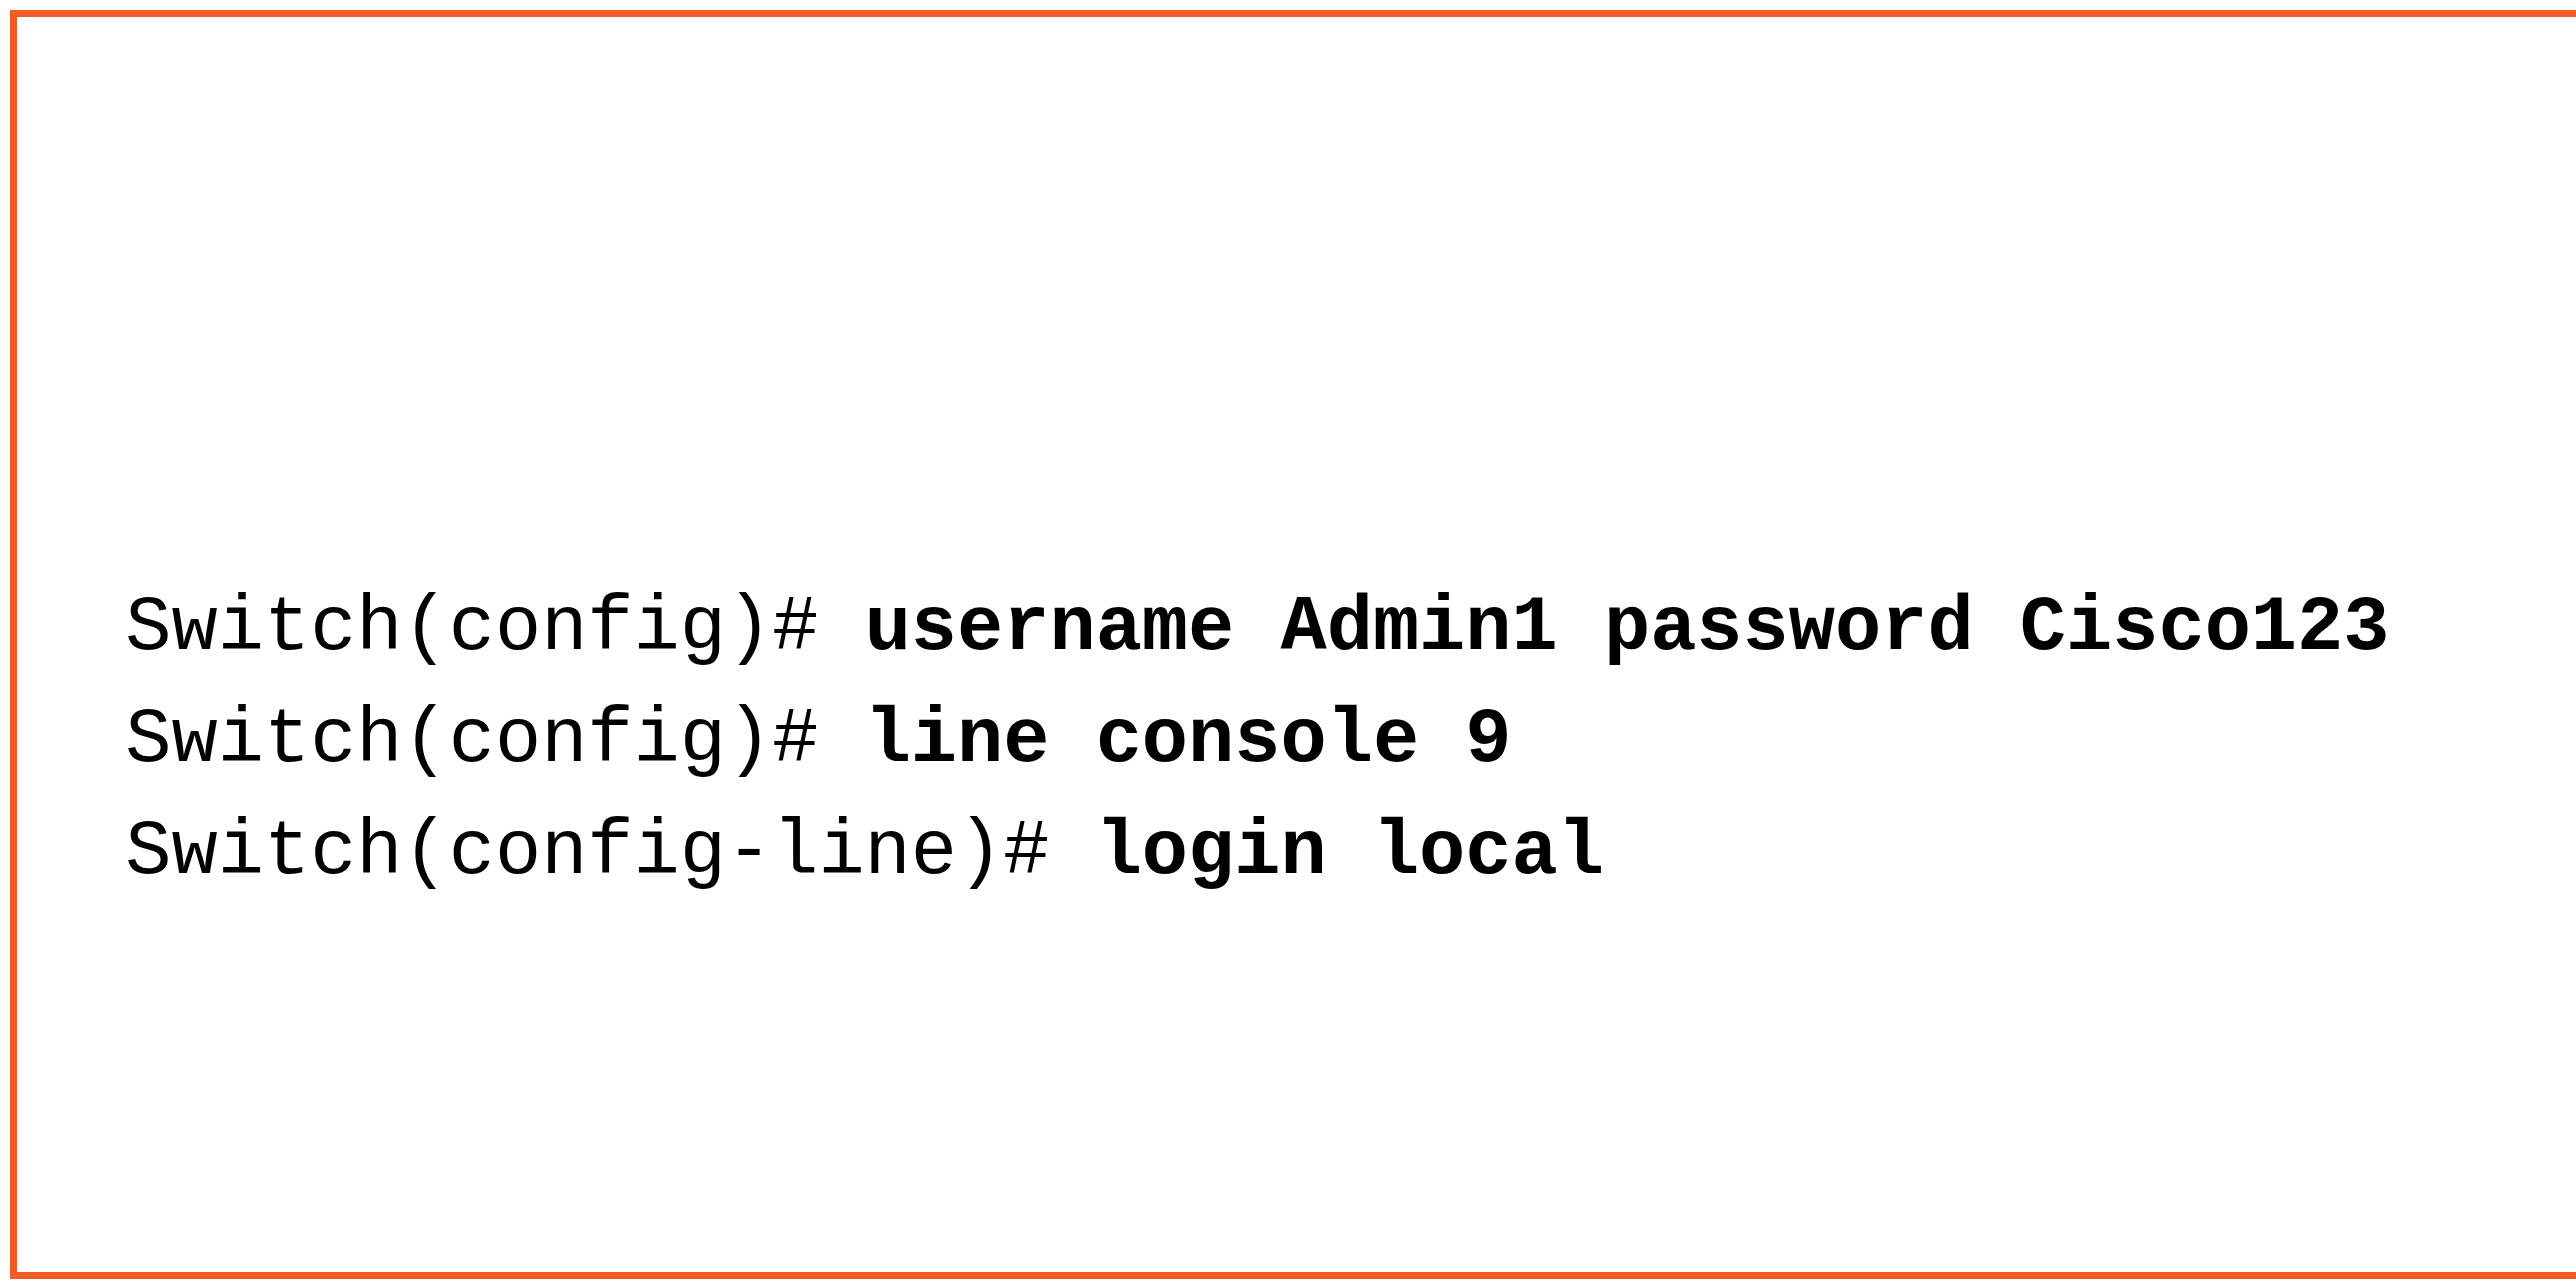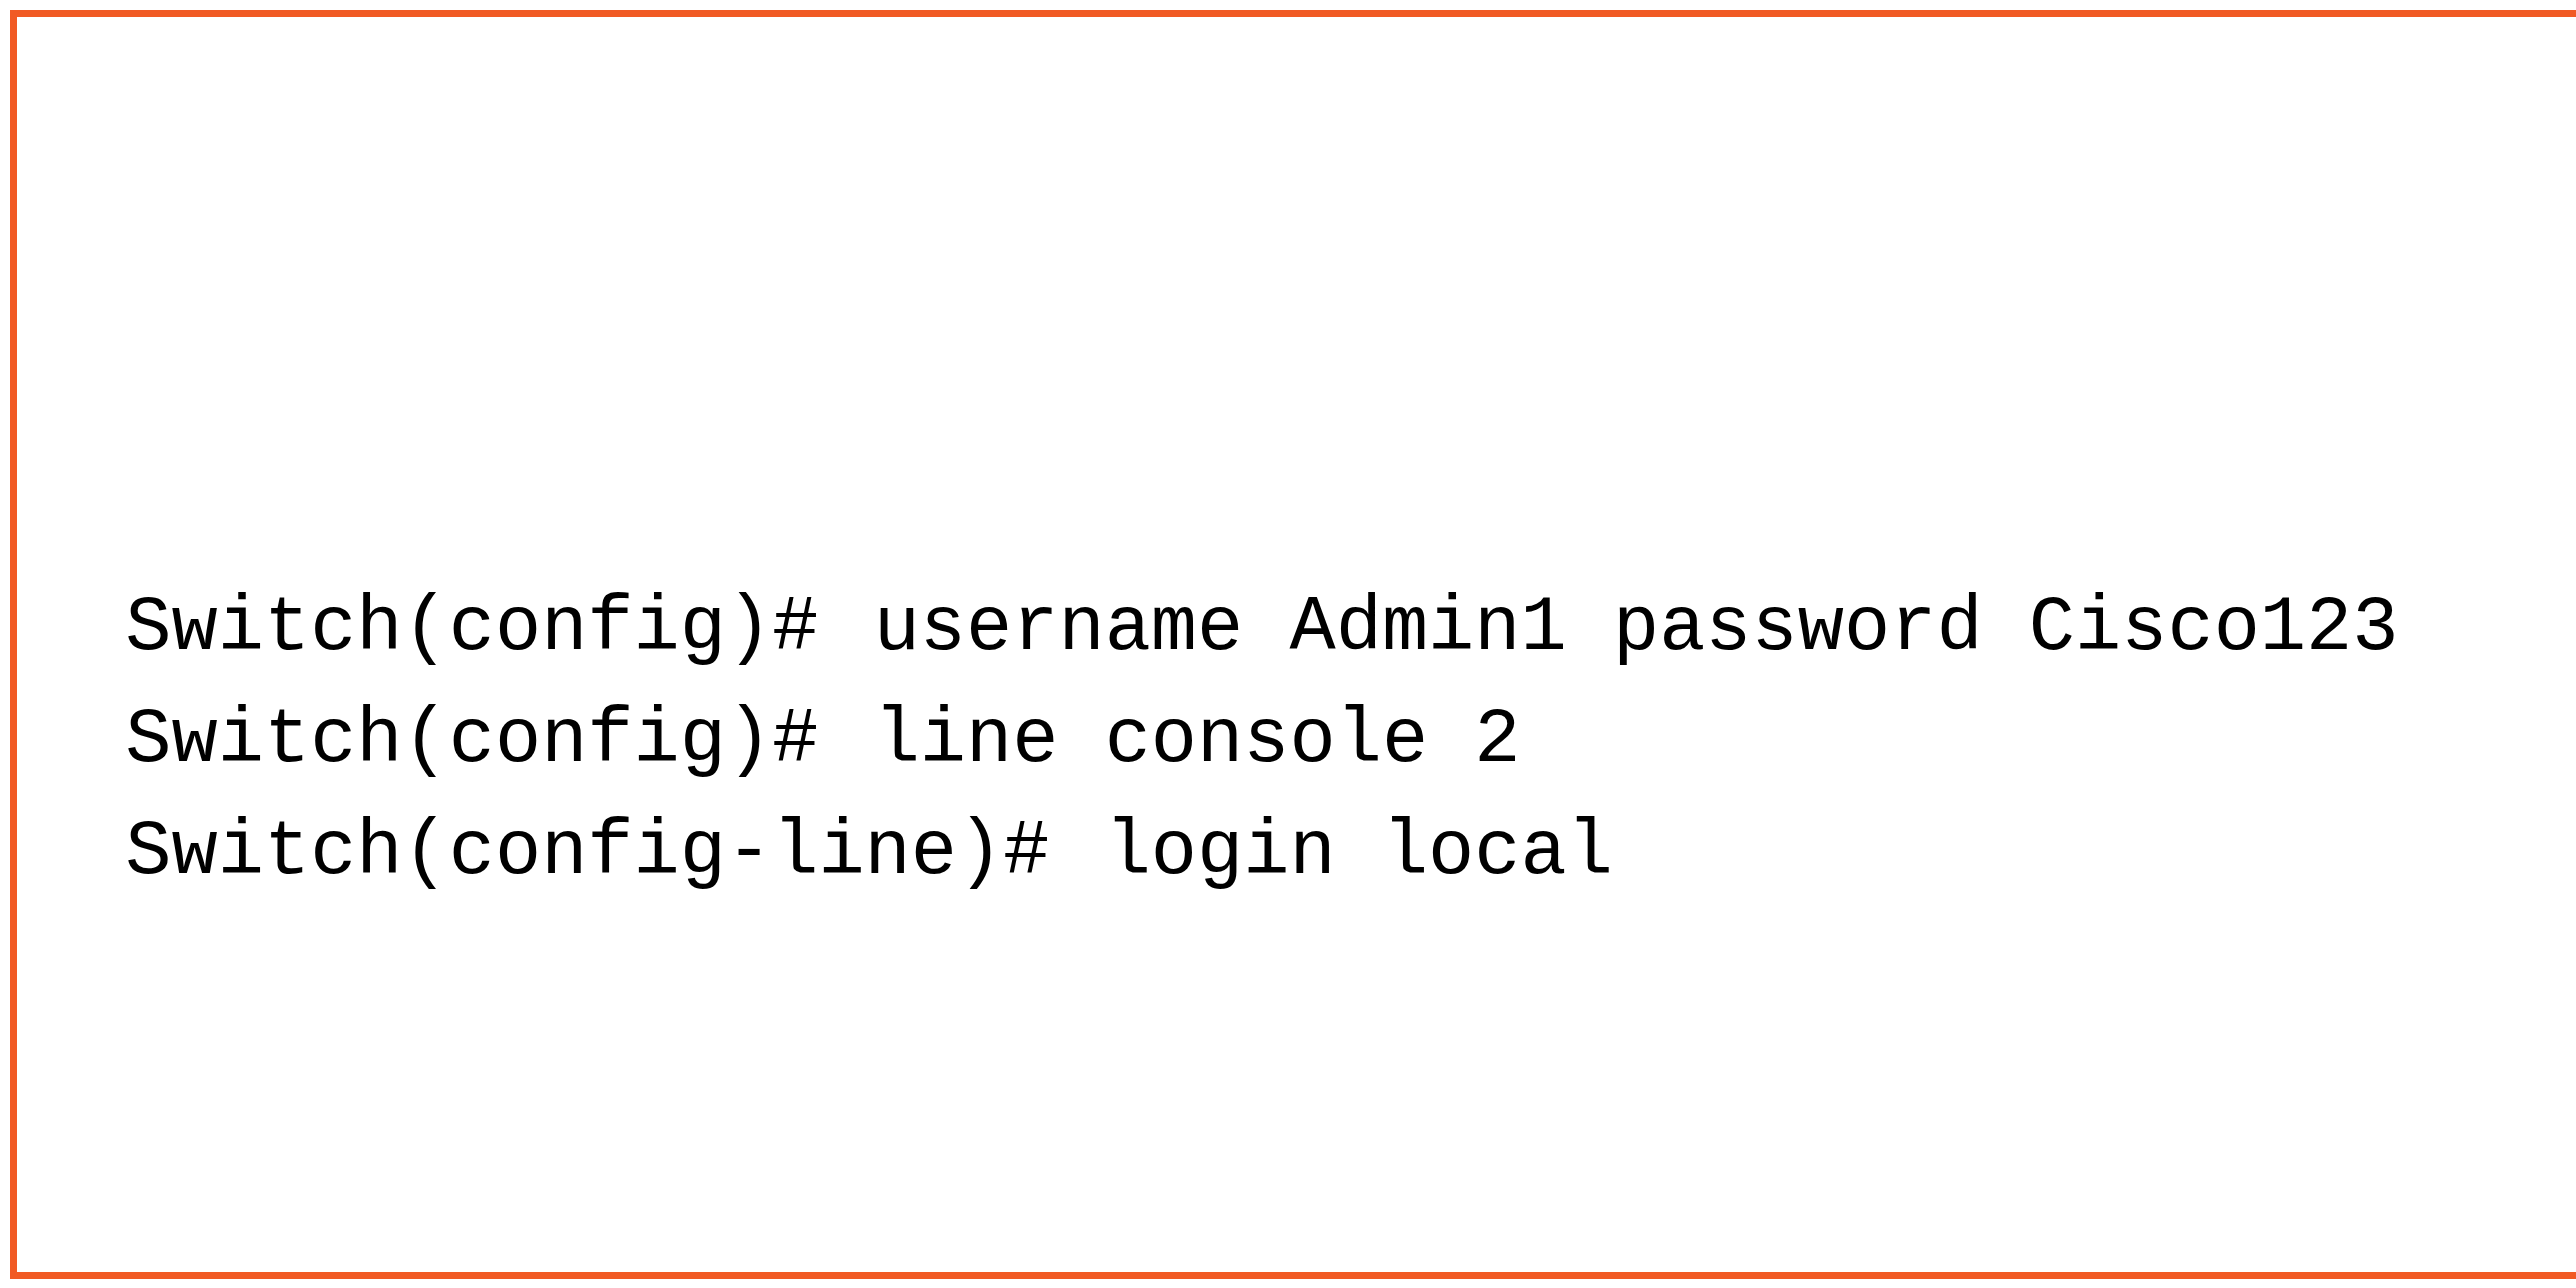--- a/index.html
+++ b/index.html
@@ -26,26 +26,25 @@
       position: absolute;
       top: 556px;
       left: 108px;
       font-family: "Courier New", Courier, monospace;
       font-size: 77px;
       line-height: 1.45;
       color: #000000;
       white-space: pre;
     }
     .bold {
-      font-weight: 400;
-      margin-left: 9px;
+      font-weight: 700;
     }
   </style>
 </head>
 <body>
 
 <div class="frame">
 
   <div class="code-block"><span><span>Switch(config)# </span><span class="bold">username Admin1 password Cisco123</span></span>
-<span><span>Switch(config)# </span><span class="bold">line console 2</span></span>
+<span><span>Switch(config)# </span><span class="bold">line console 9</span></span>
 <span><span>Switch(config-line)# </span><span class="bold">login local</span></span></div>
 </div>
 
 
 </body></html>

